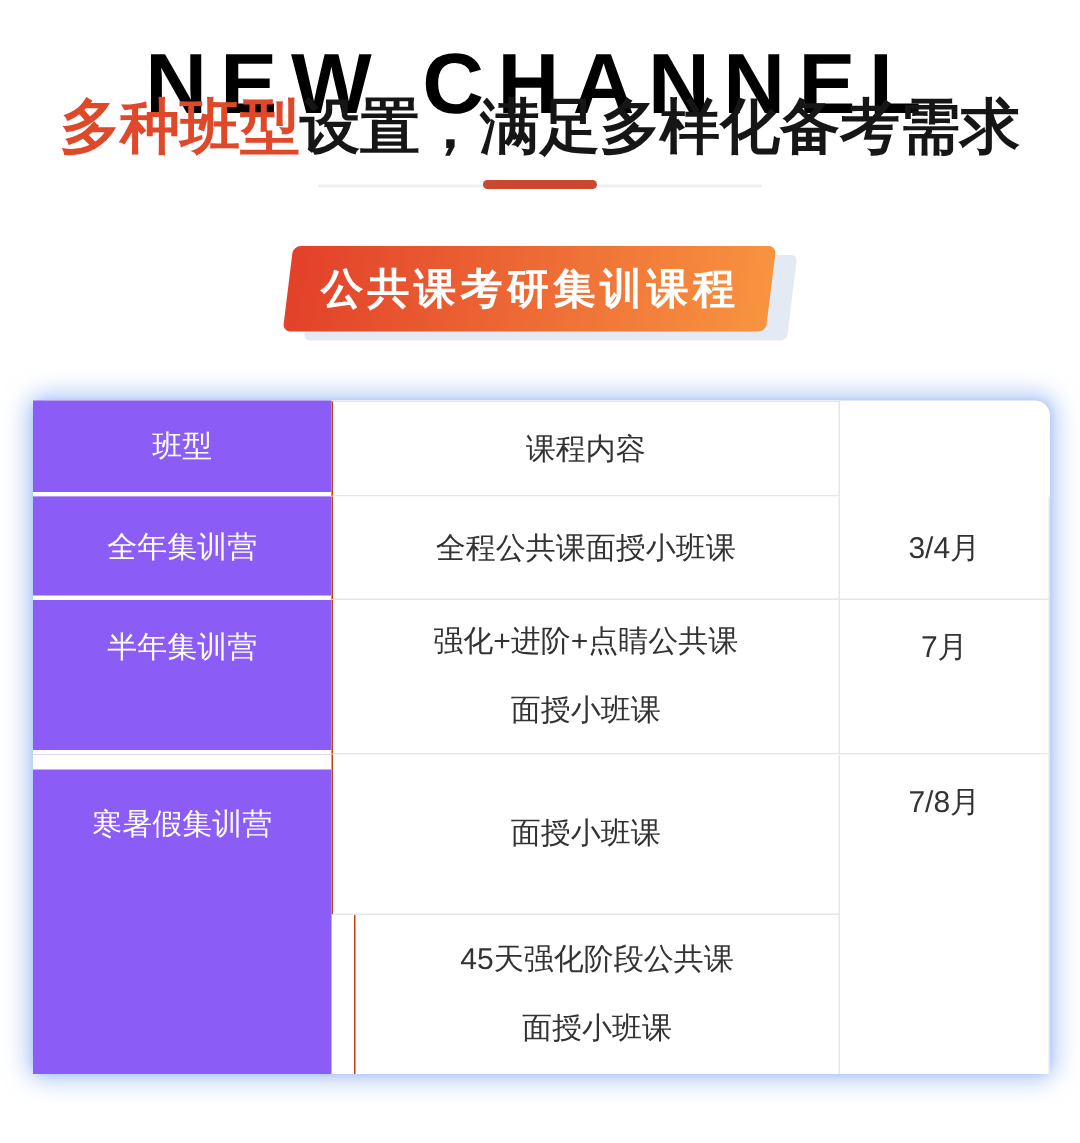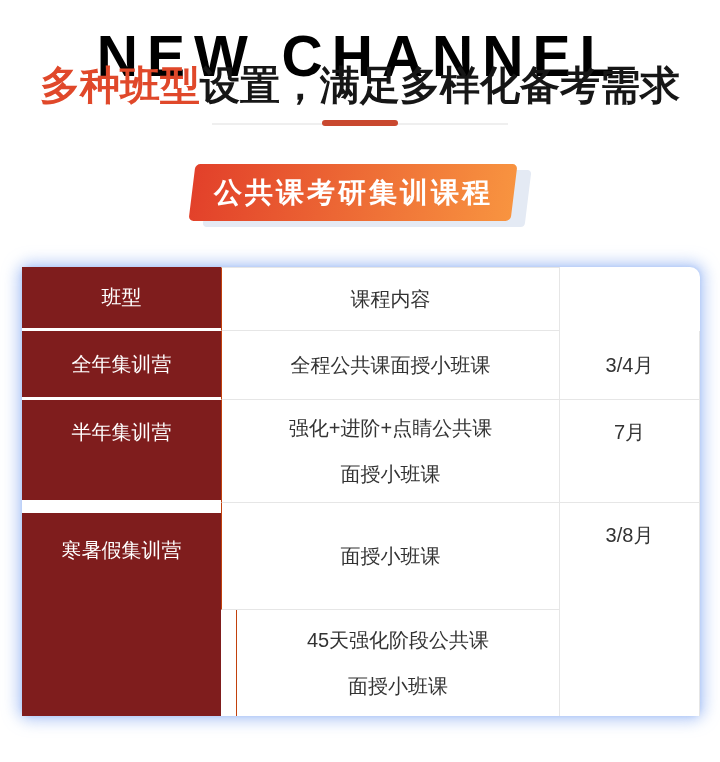--- a/index.html
+++ b/index.html
@@ -101,21 +101,21 @@
   .cell {
     display: flex;
     align-items: center;
     justify-content: center;
     font-size: 20px;
     color: #333333;
     background: #ffffff;
     text-align: center;
   }
   .blue {
-    background: #7f1d1d;
+    background: #8b5cf6;
     color: #ffffff;
     border-bottom: 3px solid #ffffff;
   }
   .blue.no-bb { border-bottom: none; }
   .white {
     border-right: 1px solid #e6e6e6;
     border-bottom: 1px solid #e6e6e6;
   }
   .col2.white { border-left: 1px solid #c2410c; }
   .r1.white { border-top: 1px solid #e6e6e6; }
@@ -163,20 +163,20 @@
     <div class="cell white col2 r3 lines">
       <div>强化+进阶+点睛公共课</div>
       <div>面授小班课</div>
     </div>
     <div class="cell white col3 r3 v-top">7月</div>
 
     <div class="cell blue col1 r45 no-bb v-top-lg">寒暑假集训营</div>
     <div class="cell white col2 r4 lines">
       <div>面授小班课</div>
     </div>
-    <div class="cell white col3 r45 v-top">3/8月</div>
+    <div class="cell white col3 r45 v-top">7/8月</div>
     <div class="cell white col2 r5 lines">
       <div>45天强化阶段公共课</div>
       <div>面授小班课</div>
     </div>
 
   </div>
 </div>
 
 </body></html>

